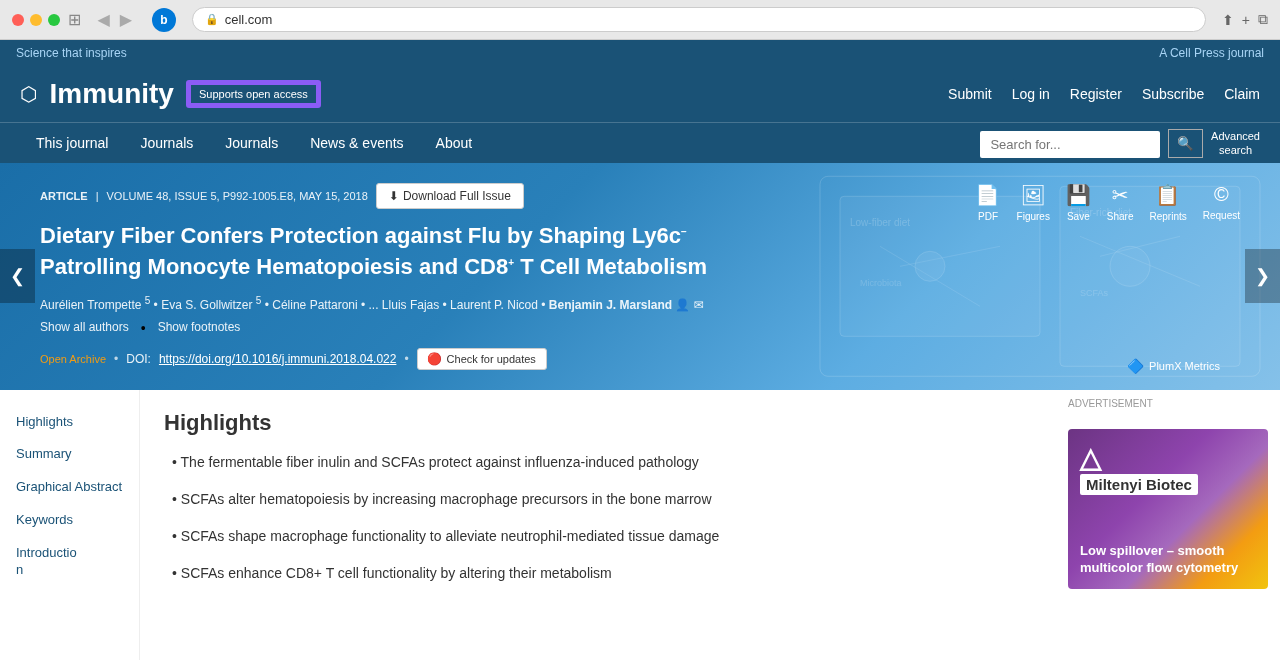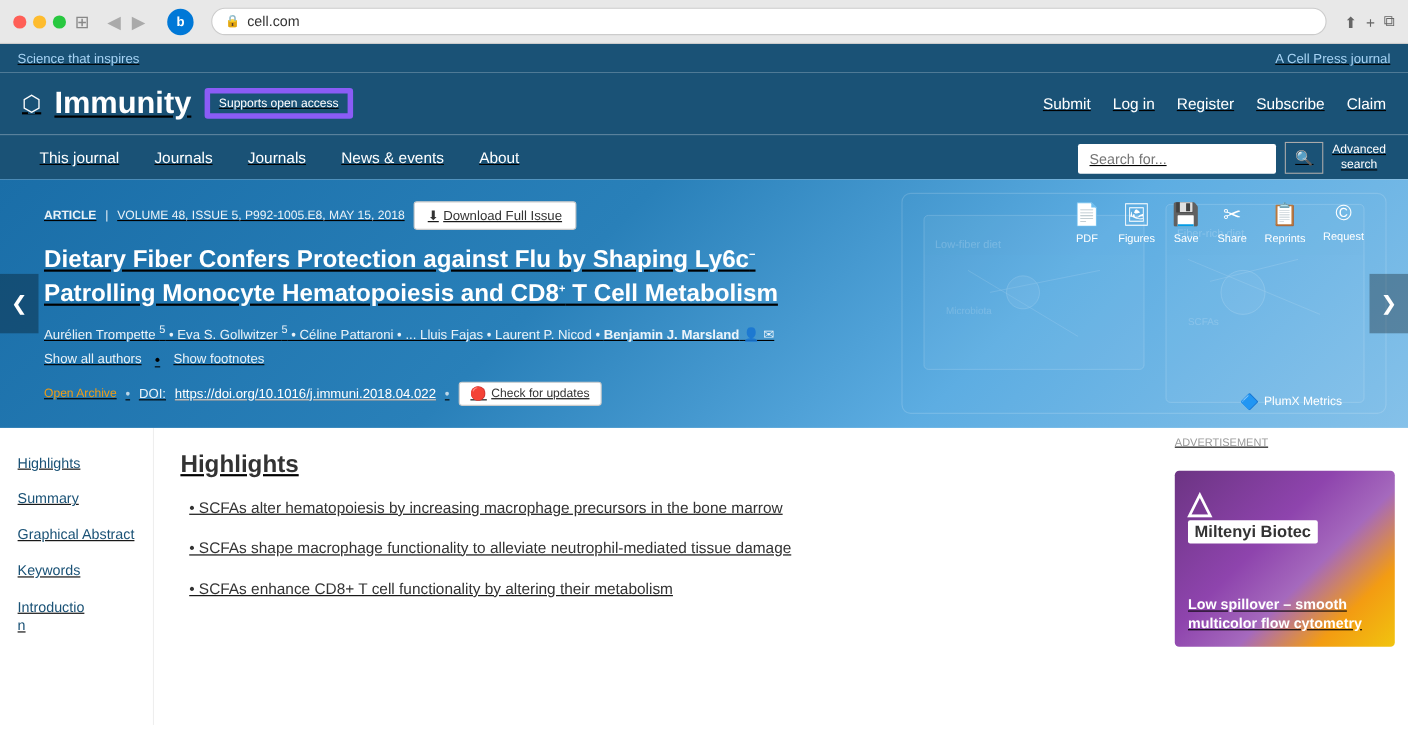--- a/index.html
+++ b/index.html
@@ -23,21 +23,21 @@
     .browser-icon { color: #888; font-size: 16px; cursor: pointer; }
     .nav-arrows { display: flex; gap: 2px; margin-left: 4px; }
     .nav-arrow { color: #aaa; font-size: 16px; cursor: pointer; padding: 2px 4px; }
     .bing-icon { background: #0078d7; color: white; border-radius: 50%; width: 24px; height: 24px; display: flex; align-items: center; justify-content: center; font-size: 12px; font-weight: bold; margin-left: 8px; }
     .address-bar { flex: 1; background: white; border: 1px solid #ccc; border-radius: 20px; padding: 4px 12px; font-size: 13px; color: #333; display: flex; align-items: center; gap: 6px; margin: 0 8px; }
     .lock-icon { color: #666; font-size: 11px; }
     .address-text { color: #333; }
     .toolbar-btn { color: #666; font-size: 14px; cursor: pointer; }
 
     
-    .page { background: white; height: 630px; overflow: hidden; text-decoration: underline; }
+    .page { background: white; height: 630px; overflow: hidden; }
 
     
     .top-bar {
       background: #1a5276;
       padding: 6px 16px;
       display: flex;
       justify-content: space-between;
       align-items: center;
     }
     .top-bar-left { color: #a8d4f5; font-size: 12px; }
@@ -415,20 +415,21 @@
     <div class="sidebar">
       <div class="sidebar-item">Highlights</div>
       <div class="sidebar-item">Summary</div>
       <div class="sidebar-item">Graphical Abstract</div>
       <div class="sidebar-item">Keywords</div>
       <div class="sidebar-item">Introductio<br>n</div>
     </div>
 
     <div class="article-content">
       <h2 class="section-title">Highlights</h2>
+      <div class="highlight-item">• The fermentable fiber inulin and SCFAs protect against influenza-induced pathology</div>
       <div class="highlight-item">• SCFAs alter hematopoiesis by increasing macrophage precursors in the bone marrow</div>
       <div class="highlight-item">• SCFAs shape macrophage functionality to alleviate neutrophil-mediated tissue damage</div>
       <div class="highlight-item">• SCFAs enhance CD8+ T cell functionality by altering their metabolism</div>
     </div>
 
     <div class="ad-area">
       <div class="ad-label">ADVERTISEMENT</div>
       <div class="ad-image">
         <div class="ad-logo">
           <div class="ad-logo-icon">△</div>

